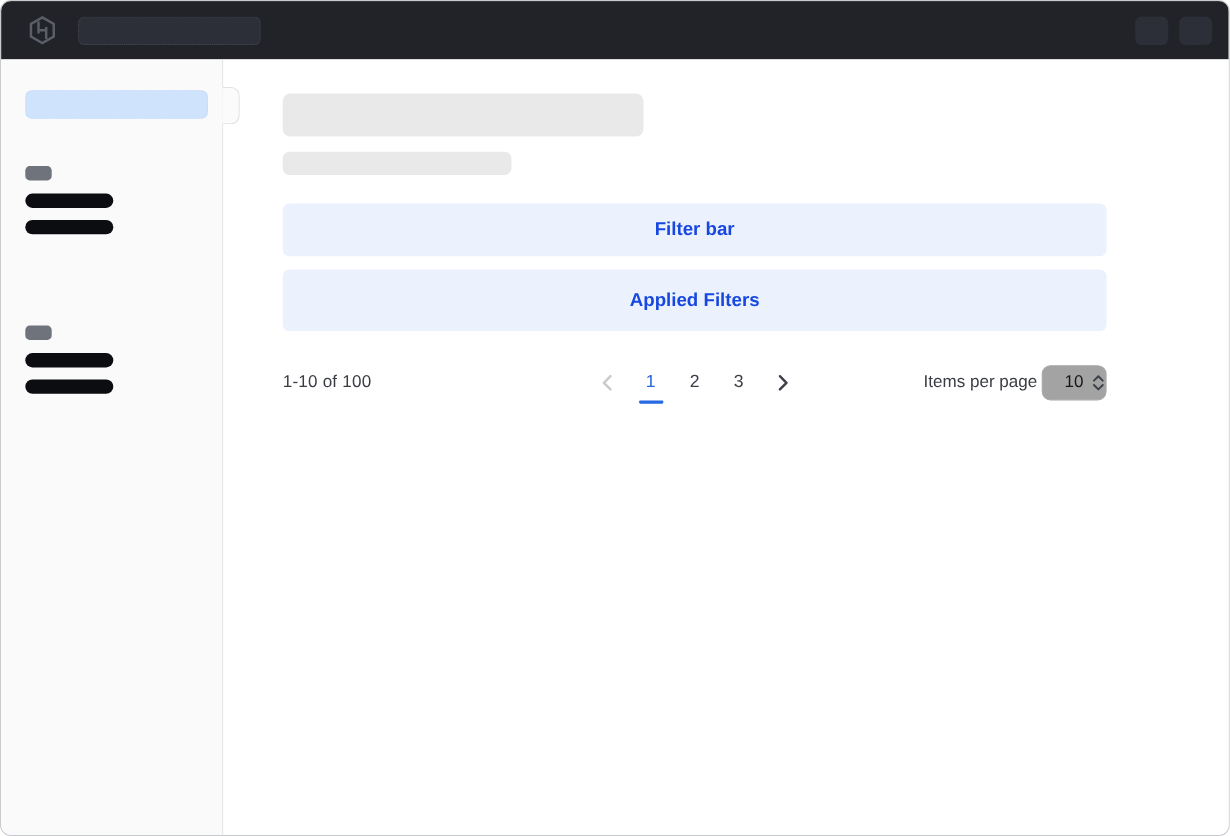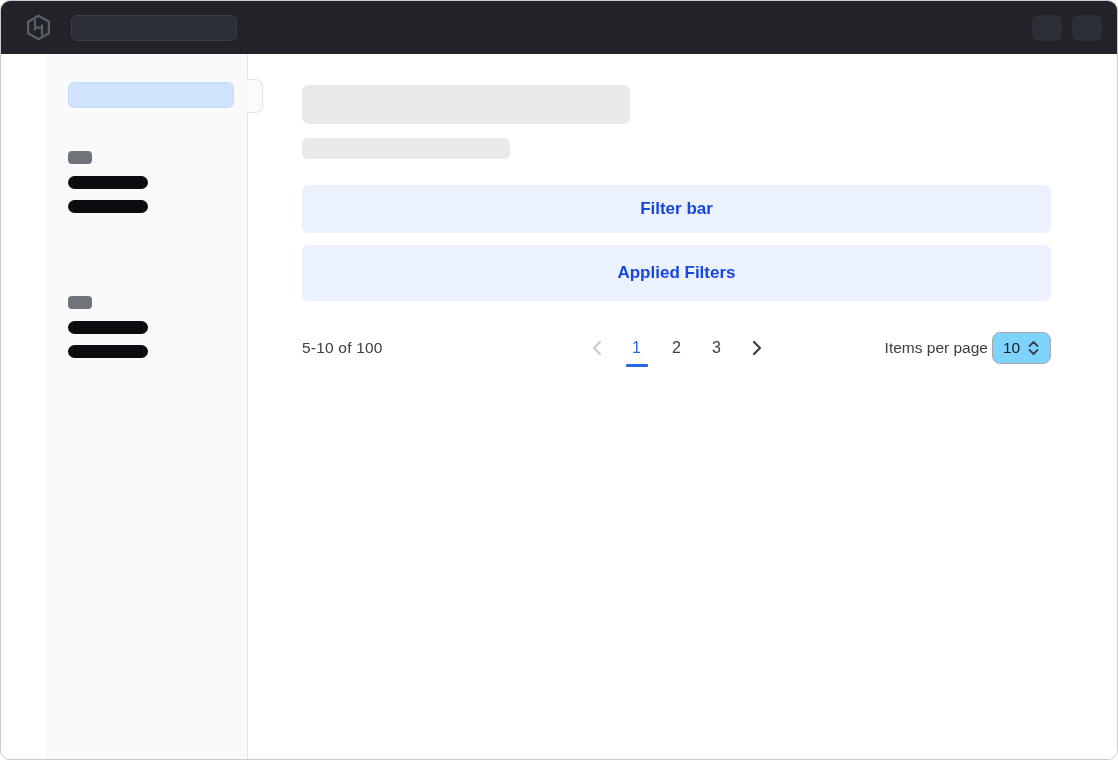--- a/index.html
+++ b/index.html
@@ -25,21 +25,21 @@
     width:166px; height:26px; margin-left:19px;
     background:#2c2f37; border:1px dotted #454952; border-radius:6px;
   }
   .nav-right { margin-left:auto; display:flex; gap:10px; }
   .nav-btn-ph {
     width:30px; height:26px;
     background:#2c2f37; border-radius:6px;
   }
 
   
-  .body { display:flex; height:706px; position:relative;margin-left:45px; }
+  .body { display:flex; height:706px; position:relative; }
 
   .sidebar {
     width:202px; flex:0 0 202px;
     background:#fafafa; border-right:1px solid #e2e3e6;
     padding-top:28px;
   }
   .side-selected {
     width:166px; height:26px; margin-left:22px;
     background:#cfe3fc; border:1px dotted #b5d2f9; border-radius:6px;
   }
@@ -105,22 +105,22 @@
   .pager-item.current { color:#2768e3; }
   .pager-item.current::after {
     content:""; position:absolute; left:9px; right:9px; bottom:1px;
     height:3px; background:#2768e3; border-radius:1px;
   }
 
   .ipp-label { font-size:15.5px; color:#3a3d44; }
   .ipp-select {
     width:59px; height:32px;
     border:1px solid #a6a8ad; border-radius:8px;
-    display:flex; align-items:center; justify-content:center; gap:7px;
-    font-size:15.5px; color:#17181c; cursor:pointer; background:#7dd3fc;
+    display:flex; align-items:center; justify-content:flex-end; gap:7px;
+    font-size:15.5px; color:#17181c; cursor:pointer; background:#a3a3a3;
   }
 
   .icon { display:block; }
 </style>
 </head>
 <body>
 
 <div class="window">
 
   <div class="topnav">
@@ -163,21 +163,21 @@
         <div class="section filter-bar">
           <span>Filter bar</span>
         </div>
 
         <div class="section applied">
           <span>Applied Filters</span>
         </div>
 
 
         <div class="pagination">
-          <div class="pag-left">5-10 of 100</div>
+          <div class="pag-left">1-10 of 100</div>
 
           <div class="pager">
             <button class="pager-item disabled">
               <svg class="icon" width="12" height="16" viewBox="0 0 12 16" fill="none" stroke="#c8cacd" stroke-width="2.2" stroke-linecap="round" stroke-linejoin="round">
                 <path d="M9 2 L3 8 L9 14"></path>
               </svg>
             </button>
             <button class="pager-item current">1</button>
             <button class="pager-item">2</button>
             <button class="pager-item">3</button>

